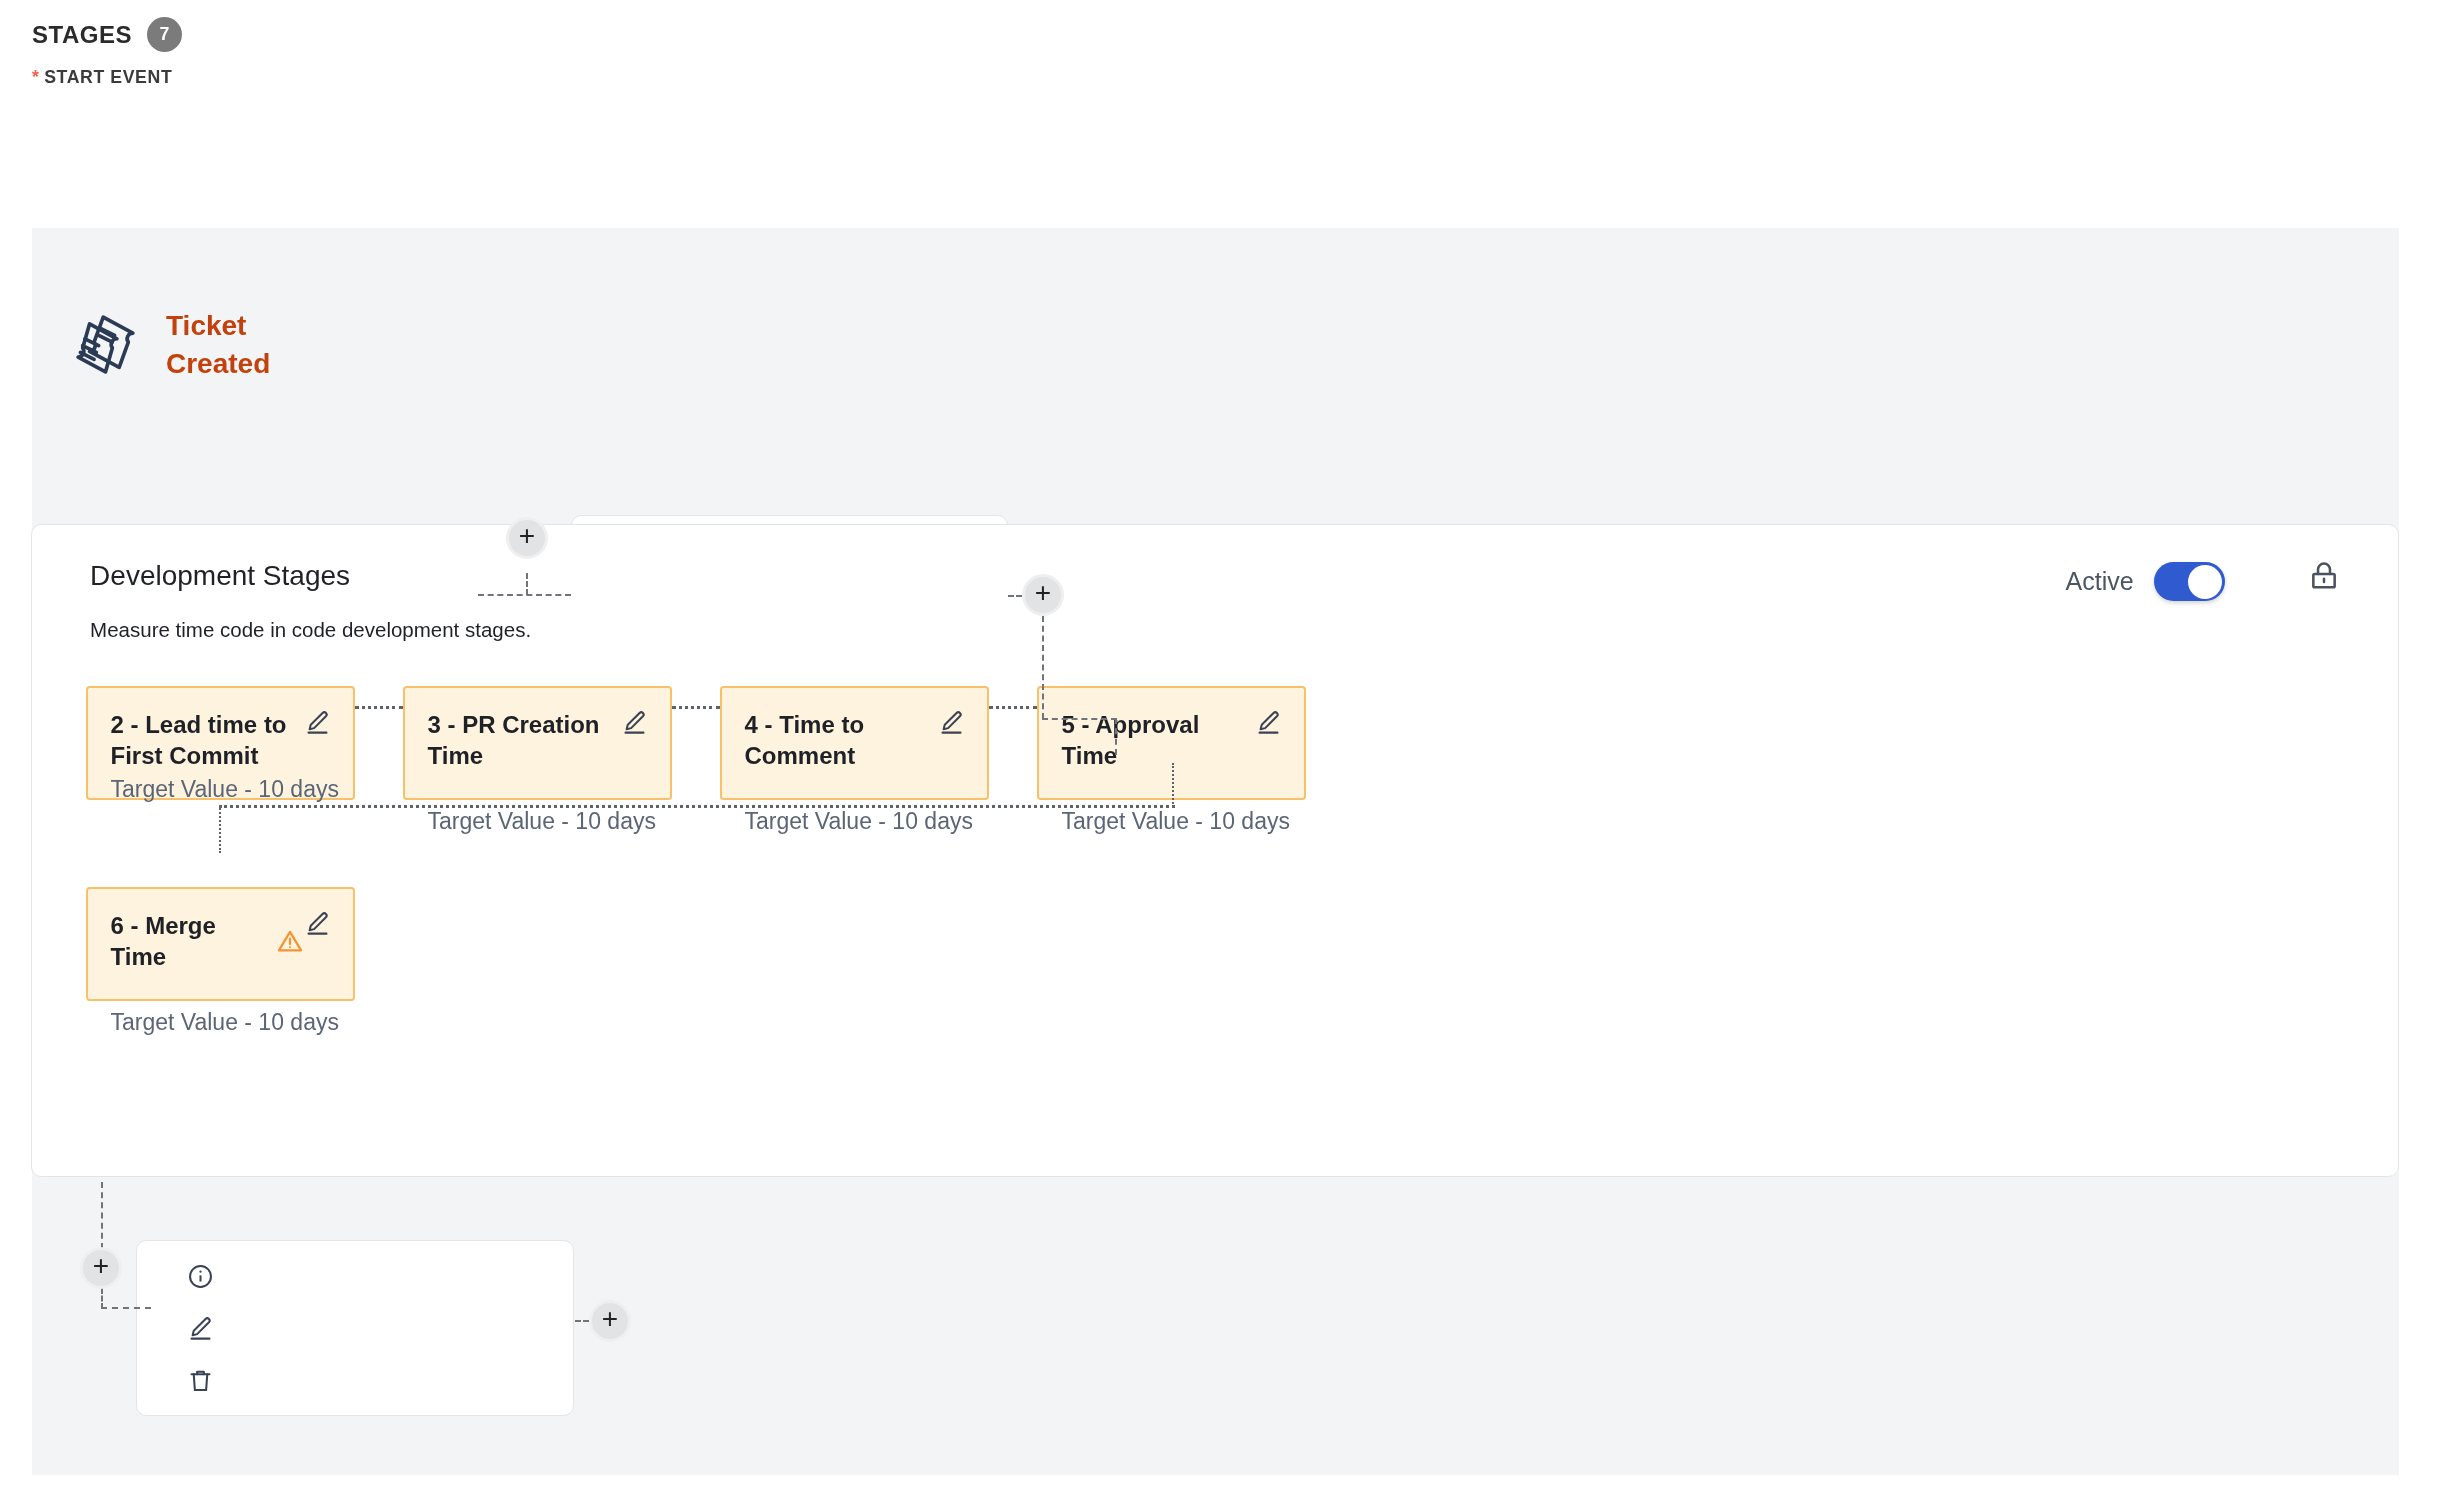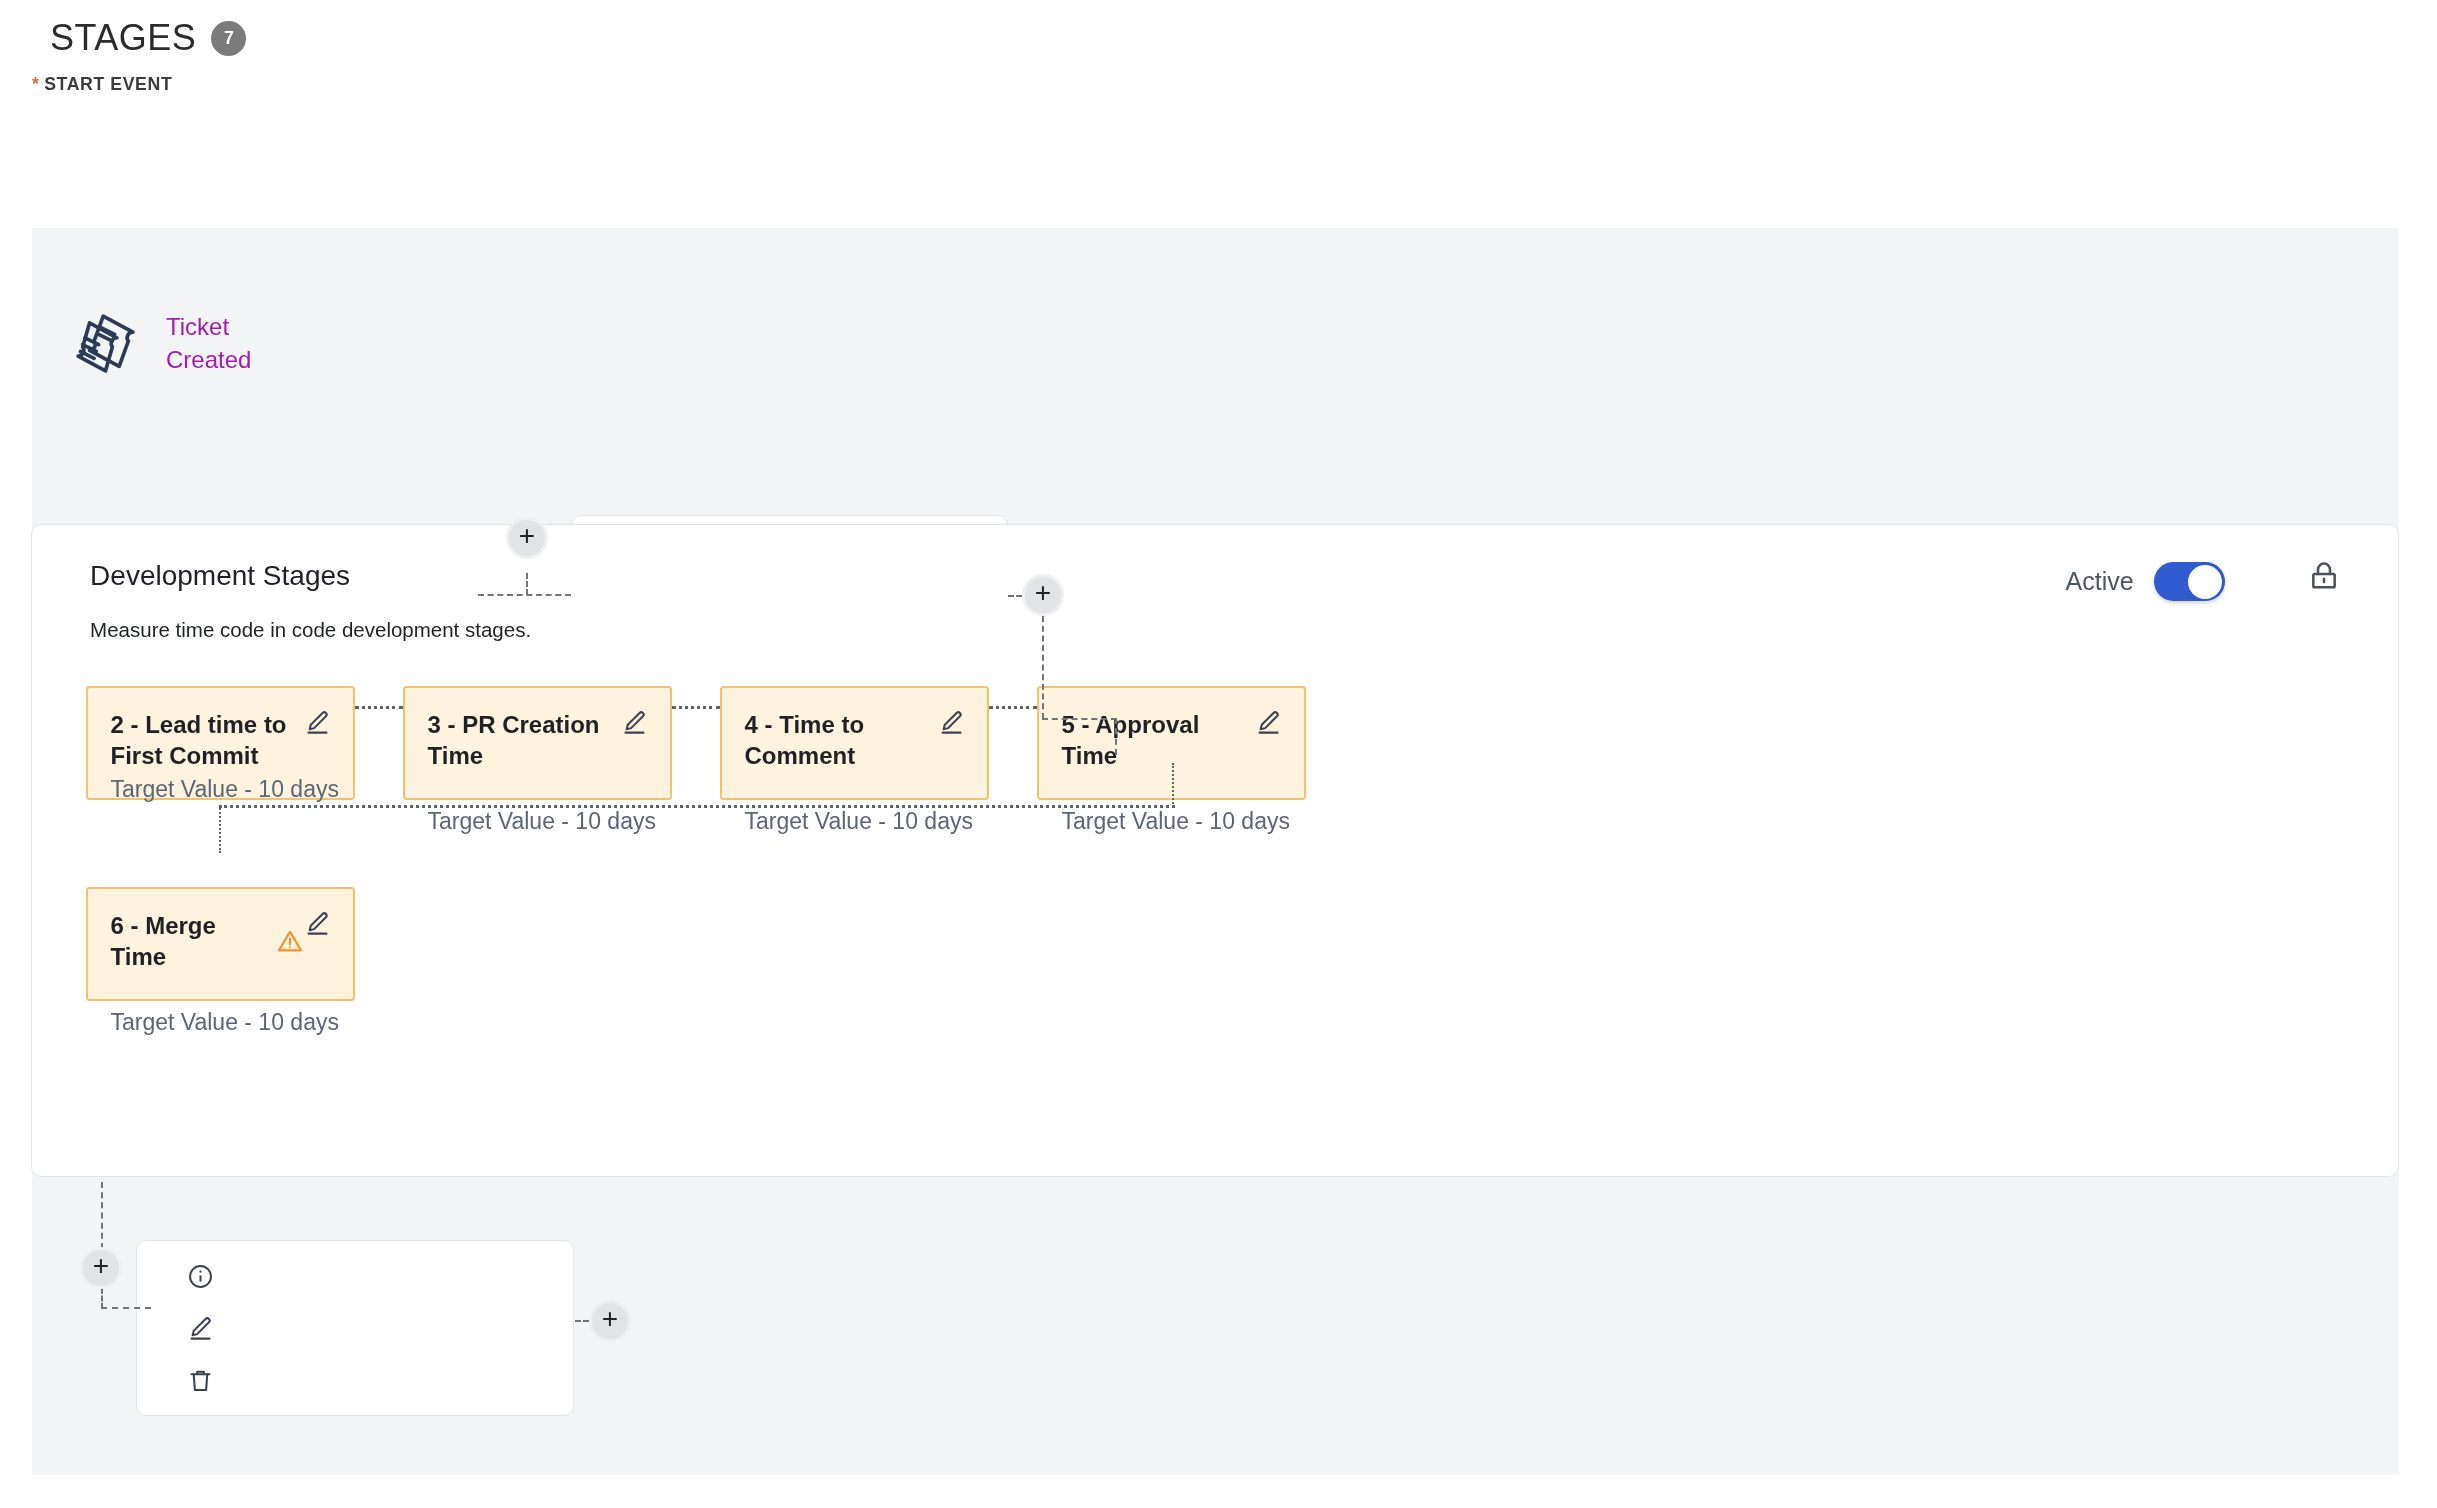--- a/index.html
+++ b/index.html
@@ -8,23 +8,22 @@
     height: 1509px;
     background: #ffffff;
     font-family: "Liberation Sans", sans-serif;
     overflow: hidden;
   }
 
   
   .header { position: absolute; left: 32px; top: 17px; }
   .stages-row { display: flex; align-items: center; gap: 15px; }
   .stages-title {
-    font-size: 36px; font-weight: 400; letter-spacing: 0.5px;
+    font-size: 24px; font-weight: 700; letter-spacing: 0.5px;
     color: #2b2b2b;
-    margin-left: 18px;
   }
   .stages-count {
     width: 35px; height: 35px; border-radius: 50%;
     background: #7b7b7b; color: #ffffff;
     font-size: 17.7px; font-weight: 600;
     display: flex; align-items: center; justify-content: center;
   }
   .start-label {
     margin-top: 15px; font-size: 17.7px; font-weight: 700;
     letter-spacing: 0.6px; color: #3c3c3c;
@@ -47,22 +46,22 @@
     background: #f3f4f6;
   }
 
   
   .start-event {
     position: absolute; left: 37px; top: 79px;
     display: flex; align-items: center; gap: 24px;
   }
   .ticket-icon { width: 73px; height: 73px; color: #2b3a55; }
   .start-name {
-    font-size: 24px; font-weight: 400; line-height: 1.35;
-    color: #a21caf; width: 126px;
+    font-size: 28px; font-weight: 700; line-height: 1.35;
+    color: #c2410c; width: 126px;
   }
   .start-arrow {
     position: absolute; left: 308px; top: 368px;
     width: 140px; height: 2.8px;
     border-top: 3.7px dashed #8a8f97;
   }
   .arrow-head {
     position: absolute; left: 408px; top: 353px;
     color: #8a8f97;
   }

